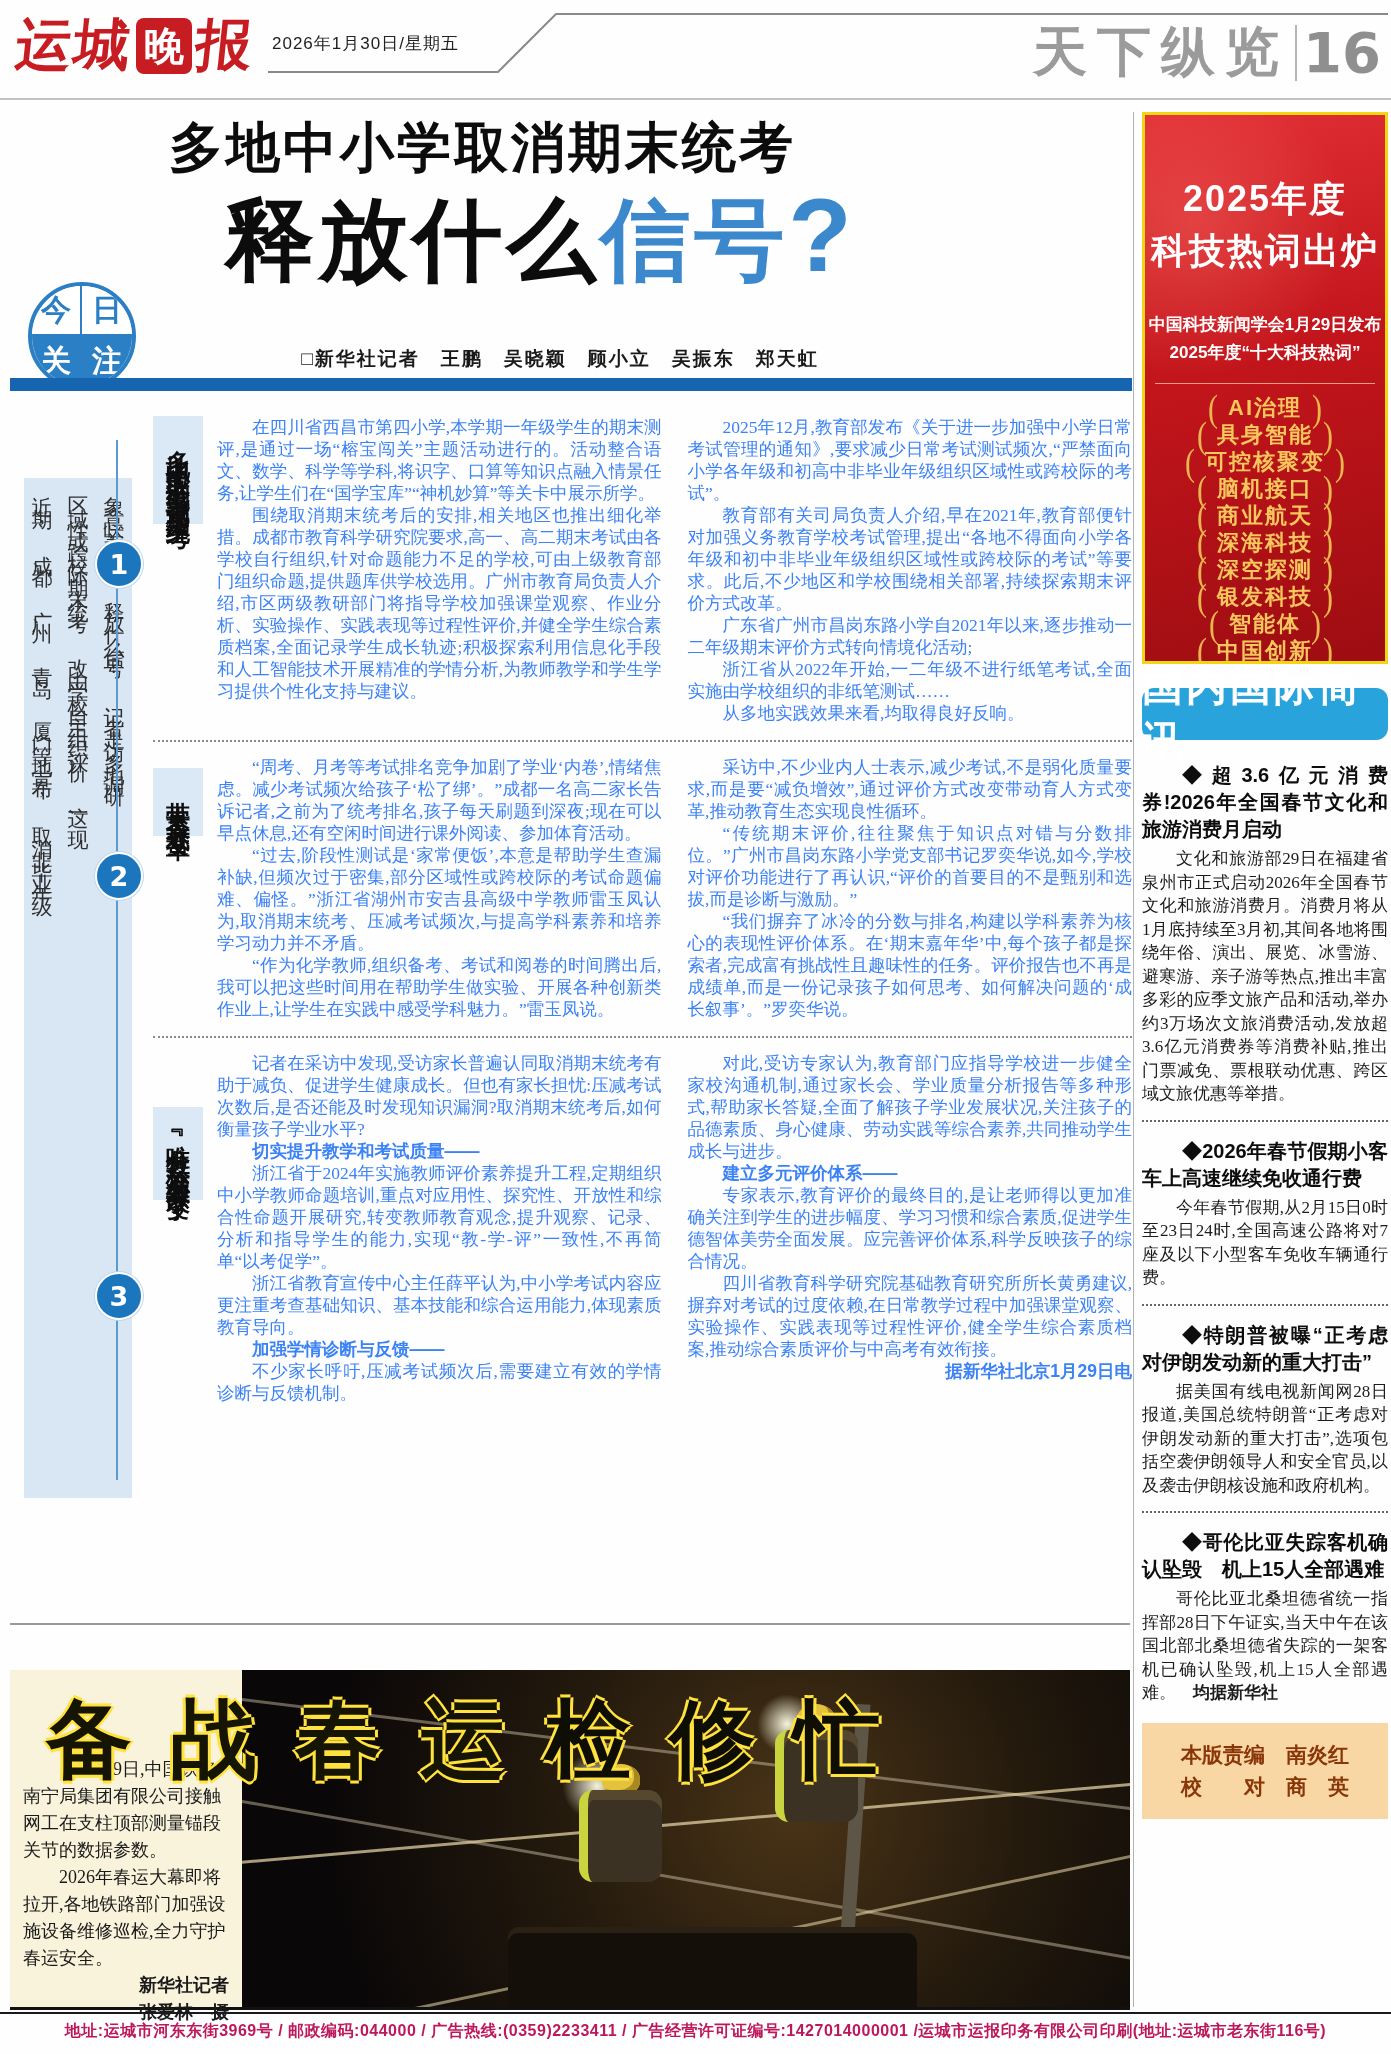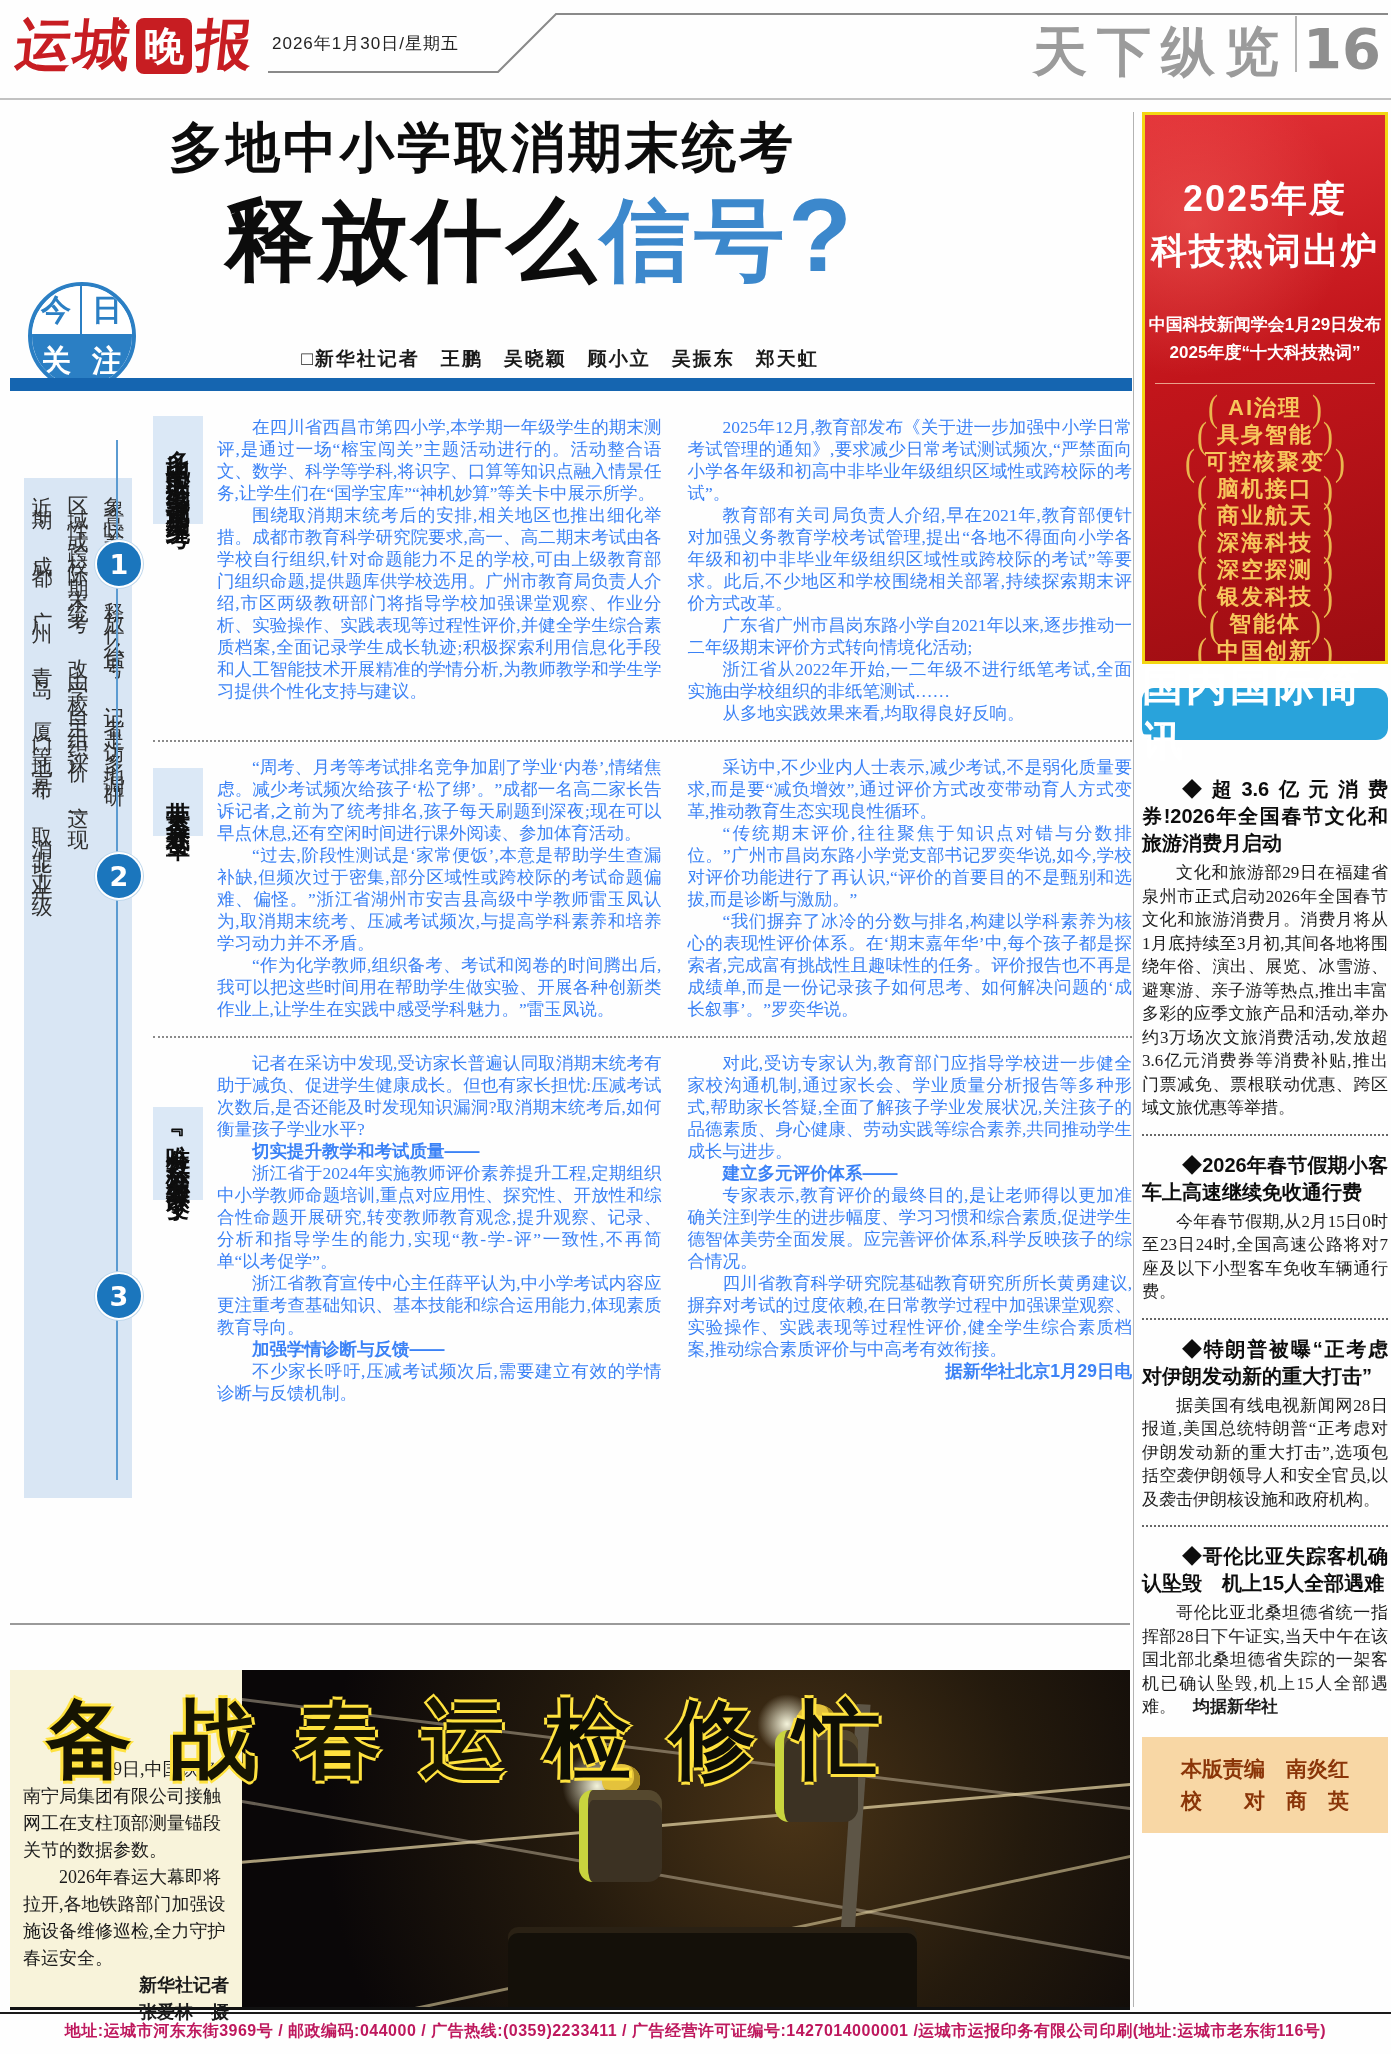--- a/index.html
+++ b/index.html
@@ -8,21 +8,21 @@
   
   .masthead{position:absolute;top:0;left:0;width:1391px;height:98px;border-bottom:2px solid #c2c2c2;}
   .logo{position:absolute;left:16px;top:8px;display:flex;align-items:center;gap:4px;}
   .logo-char{font-family:"Liberation Serif",serif;font-weight:bold;color:#c71d22;font-size:56px;
              transform:skewX(-6deg);letter-spacing:2px;}
   .logo-stamp{display:inline-flex;align-items:center;justify-content:center;width:56px;height:56px;
               background:#c71d22;color:#fff;font-size:40px;font-weight:bold;border-radius:8px;}
   .mast-date{position:absolute;left:272px;top:32px;font-family:"Liberation Sans",sans-serif;
              font-size:17px;color:#222;letter-spacing:1px;}
   .mast-rules{position:absolute;left:0;top:0;width:1391px;height:98px;pointer-events:none;}
-  .edition{position:absolute;right:10px;top:16px;display:flex;align-items:flex-start;gap:6px;}
+  .edition{position:absolute;right:10px;top:16px;display:flex;align-items:center;gap:6px;}
   .edition-title{font-family:"Liberation Serif",serif;font-weight:bold;color:#9b9b9b;
                  font-size:54px;letter-spacing:10px;}
   .edition-divider{width:2px;height:56px;background:#b5b5b5;}
   .edition-page{font-family:"DejaVu Sans",sans-serif;color:#8f8f8f;font-size:56px;font-weight:bold;}
   
   .main{position:absolute;left:10px;top:100px;width:1122px;height:1910px;}
   .kicker{position:absolute;top:12px;left:0;width:945px;text-align:center;
           font-family:"Liberation Sans",sans-serif;font-weight:900;font-size:54px;color:#0c0c0c;letter-spacing:3px;}
   .mainline{position:absolute;top:76px;left:0;width:1060px;text-align:center;
             font-family:"Liberation Sans",sans-serif;font-weight:900;font-size:90px;color:#0c0c0c;letter-spacing:4px;}
@@ -107,21 +107,21 @@
   .rc-hr{position:relative;margin:16px 10px 10px;border-top:1px solid rgba(255,235,200,.65);}
   .hot-row{position:relative;display:flex;align-items:center;justify-content:center;gap:10px;height:27px;}
   .laurel{color:#e9b64e;font-family:"Liberation Serif",serif;font-size:30px;transform:scaleY(1.25);line-height:1;}
   .hot-text{font-family:"Liberation Sans",sans-serif;font-weight:bold;font-size:22px;color:#f7c65c;letter-spacing:2px;}
   .emblem{position:relative;width:48px;height:48px;margin:12px auto 0;border-radius:50%;background:#fff;
           border:4px solid #1c4f9c;display:flex;align-items:center;justify-content:center;
           color:#1c4f9c;font-size:24px;font-family:"DejaVu Sans",sans-serif;}
   .briefs-header{margin-top:24px;height:52px;background:#29a3db;color:#fff;display:flex;align-items:center;
                  justify-content:center;font-family:"Liberation Sans",sans-serif;font-weight:bold;
                  font-size:41px;letter-spacing:3px;border-radius:12px;}
-  .briefs{margin-top:36px;}
+  .briefs{margin-top:22px;}
   .brief + .brief{border-top:2px dotted #666;margin-top:14px;padding-top:16px;}
   .b-head{margin:0;font-family:"Liberation Sans",sans-serif;font-weight:bold;font-size:20px;
           line-height:27px;color:#0d0d0d;text-indent:2em;text-align:justify;}
   .b-body{margin:4px 0 0;font-size:17px;line-height:23.5px;text-align:justify;text-indent:2em;color:#1c1c1c;}
   .b-tail{font-family:"Liberation Sans",sans-serif;}
   .editor-box{margin-top:18px;background:#f8d7a5;padding:16px 10px;text-align:center;
               font-family:"Liberation Sans",sans-serif;font-weight:bold;font-size:21px;color:#8a3508;line-height:32px;}
   
   .footer{position:absolute;left:0;top:2012px;width:1391px;border-top:2px solid #1a1a1a;}
   .footer-text{margin-top:7px;text-align:center;font-family:"Liberation Sans",sans-serif;

